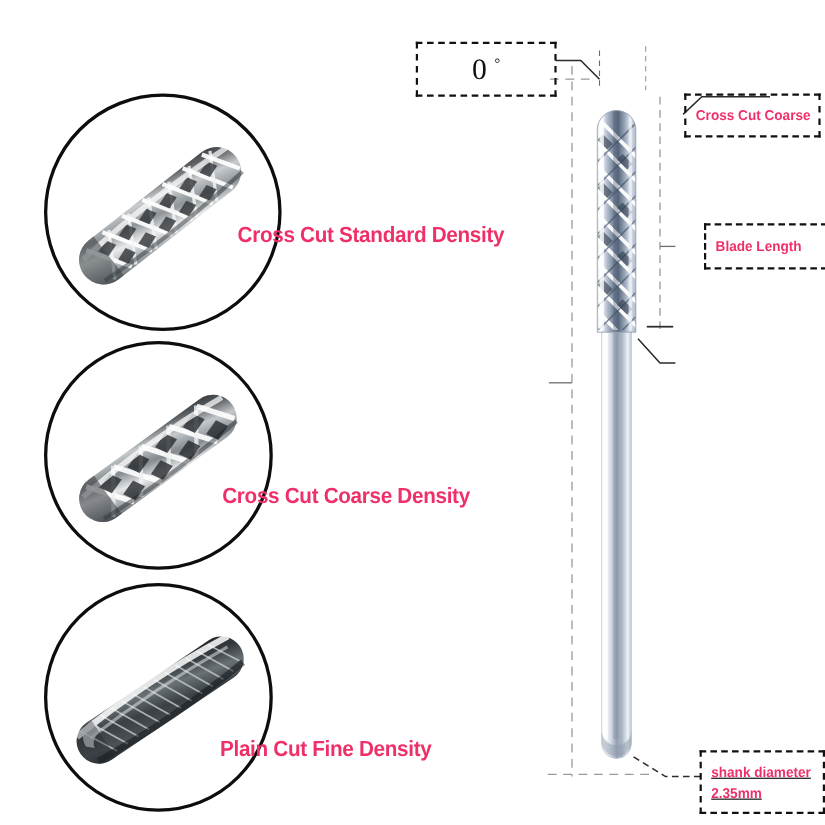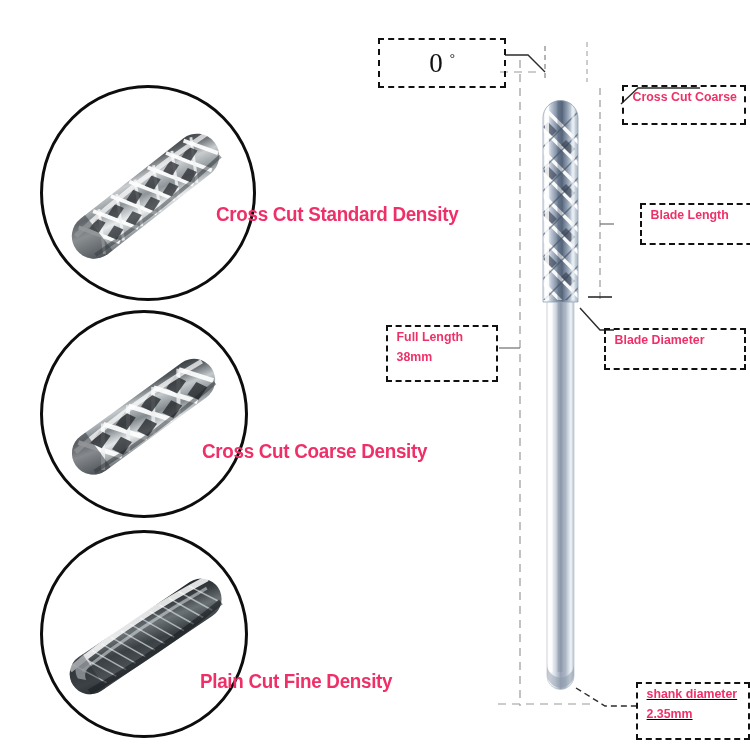--- a/index.html
+++ b/index.html
@@ -38,21 +38,21 @@
   }
 
   
   .callout{
     position:absolute;
     border:2px dashed #111111;
     background:transparent;
     box-sizing:border-box;
     display:flex;
     flex-direction:column;
-    justify-content:flex-start;
+    justify-content:center;
   }
   .callout .ctext{
     color:#ef3068;
     font-weight:bold;
     font-size:13px;
     white-space:nowrap;
     padding-left:9px;
     line-height:1.5;
     transform:scaleX(0.95);
     transform-origin:left center;
@@ -359,27 +359,20 @@
   </div>
 
   <div class="callout" style="left:622px;top:85px;width:124px;height:40px;">
     <div class="ctext">Cross Cut Coarse</div>
   </div>
 
   <div class="callout" style="left:640px;top:203px;width:122px;height:42px;">
     <div class="ctext">Blade Length</div>
   </div>
 
-  <div class="callout" style="left:604px;top:328px;width:142px;height:42px;">
-    <div class="ctext">Blade Diameter</div>
-  </div>
-
-  <div class="callout" style="left:386px;top:325px;width:112px;height:57px;">
-    <div class="ctext">Full Length</div>
-    <div class="ctext">38mm</div>
-  </div>
+
 
   <div class="callout" style="left:636px;top:682px;width:114px;height:58px;text-decoration:underline;">
     <div class="ctext">shank diameter</div>
     <div class="ctext">2.35mm</div>
   </div>
 
 </div>
 
 </body></html>

